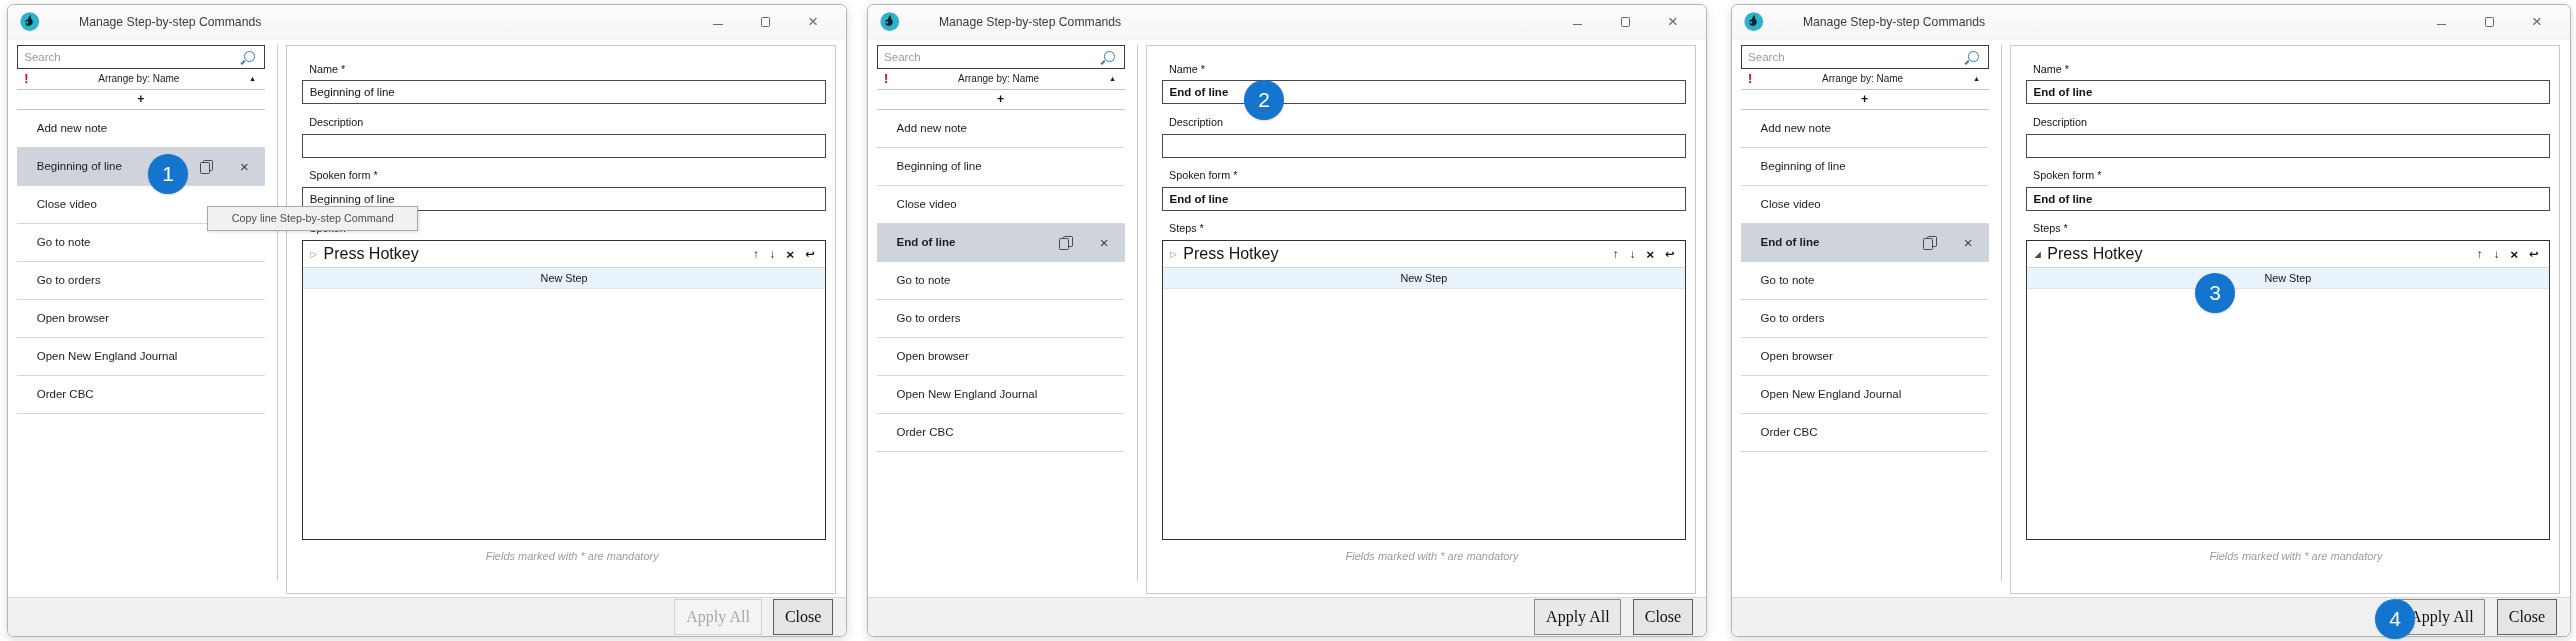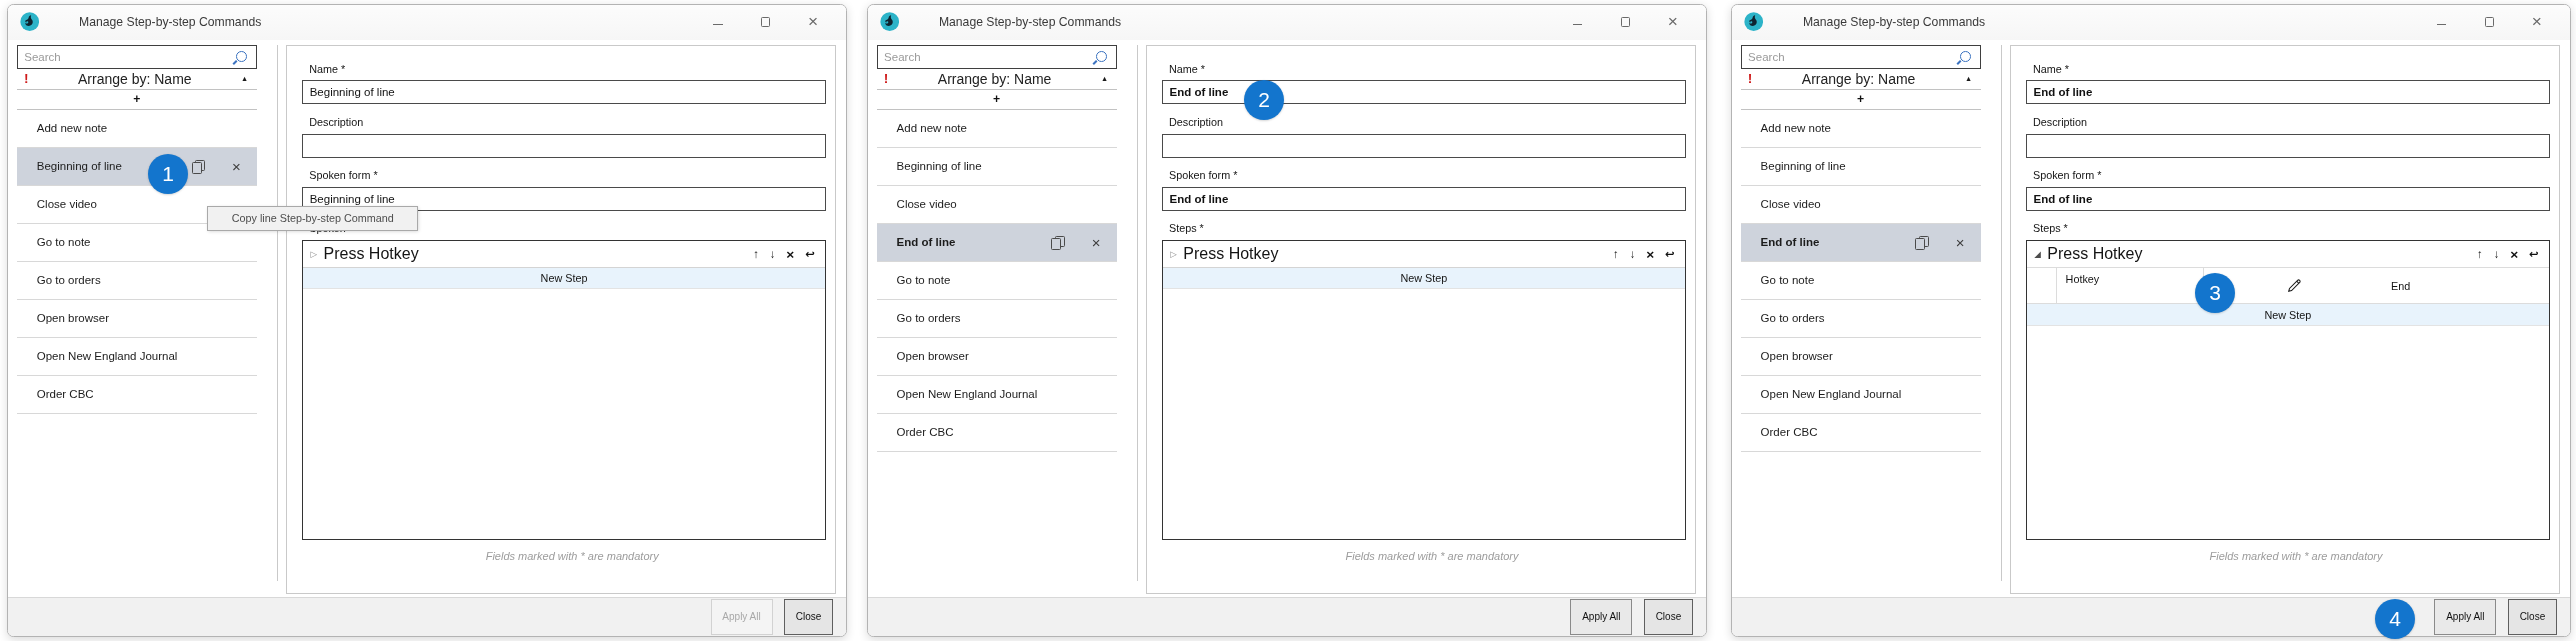--- a/index.html
+++ b/index.html
@@ -15,30 +15,30 @@
   .title { font-size: 12.2px; color: #3a3a3a; margin-left: 32px; }
   .winctl { margin-left: auto; display: flex; align-items: center; gap: 36px; padding-right: 16px; }
   .winctl span { display: inline-flex; align-items: center; justify-content: center; width: 11.5px; height: 11.5px; cursor: default; }
   .ic-min { border-top: 1.4px solid #6a6a6a; width: 9.4px !important; height: 0 !important; margin-top: 4.3px; }
   .ic-max { width: 9.4px !important; height: 9.4px !important; border: 1.2px solid #6a6a6a; border-radius: 1.4px; }
   .ic-close { font-size: 17.3px; color: #6a6a6a; line-height: 1; }
 
   .content { position: absolute; top: 35px; left: 0; right: 0; bottom: 39px; background: #fff; }
 
   
-  .listpanel { position: absolute; left: 8.6px; top: 5px; width: 261px; bottom: 16px; border-right: 0.7px solid #c9c9c9; padding-right: 20px; }
+  .listpanel { position: absolute; left: 8.6px; top: 5px; width: 261px; bottom: 16px; border-right: 0.7px solid #c9c9c9; padding-right: 12px; }
   .search { height: 24px; border: 1.4px solid #3f3f3f; display: flex; align-items: center; padding: 0 6.5px; background: #fff; }
   .search input { border: none; outline: none; flex: 1; font-size: 11.5px; font-family: inherit; color: #222; min-width: 0; }
   .search input::placeholder { color: #9a9a9a; }
   .ic-mag { position: relative; width: 10.8px; height: 10.8px; border: 1.7px solid #3a72c0; border-radius: 50%; flex: none; margin-right: 2.2px; }
   .ic-mag::after { content: ""; position: absolute; width: 1.9px; height: 5px; background: #3a72c0; left: -2.9px; top: 8px; transform: rotate(45deg); }
 
   .arrange { height: 21.6px; display: flex; align-items: center; border-bottom: 0.7px solid #c2c2c2; }
   .alert { color: #cf1b1b; font-weight: bold; font-size: 13.7px; margin-left: 7.2px; }
-  .arrange-label { flex: 1; text-align: center; font-size: 14px; color: #222; }
+  .arrange-label { flex: 1; text-align: center; font-size: 10px; color: #222; }
   .caret { font-size: 7.2px; color: #1a1a1a; margin-right: 8.6px; }
 
   .addrow { height: 19.4px; display: flex; align-items: center; justify-content: center; border-bottom: 0.7px solid #c2c2c2; font-size: 12.2px; font-weight: bold; color: #111; }
 
   .list-item { height: 38px; border-bottom: 0.7px solid #d8d8d8; display: flex; align-items: center; padding-left: 20px; font-size: 11.5px; color: #1c1c1c; }
   .list-item.selected { background: #ced3dc; }
   .list-item.selected.bold .li-label { font-weight: bold; }
   .ic-copy { position: relative; width: 11.5px; height: 13px; margin-left: auto; flex: none; }
   .ic-copy::before { content: ""; position: absolute; left: 3.6px; top: 0; width: 8px; height: 9.4px; border: 1.2px solid #4a4a4a; border-radius: 1.4px; }
   .ic-copy::after  { content: ""; position: absolute; left: 0; top: 2.9px; width: 8px; height: 9.4px; border: 1.2px solid #4a4a4a; border-radius: 1.4px; background: #ced3dc; }
@@ -64,21 +64,21 @@
   .pencil { margin-left: 81px; display: flex; }
   .param-value { margin-left: 88px; font-size: 10.8px; color: #141414; }
 
   .newstep { height: 21.6px; background: #e8f3fc; border-top: 0.7px solid #d4d4d4; border-bottom: 0.7px solid #e3e3e3; display: flex; align-items: center; justify-content: center; font-size: 10.8px; color: #141414; }
   .hotkey-row + .newstep { border-top: none; }
 
   .mandatory { margin: 9.4px 0 0 22px; font-style: italic; color: #9c9c9c; font-size: 11px; text-align: center; }
 
   
   .footer { position: absolute; left: 0; right: 0; bottom: 0; height: 39px; background: #f1f1f1; border-top: 0.7px solid #d8d8d8; display: flex; align-items: center; justify-content: flex-end; gap: 11.5px; padding-right: 13px; }
-  .btn { min-width: 46px; height: 36px; padding: 0 10.8px; font-size: 10px; font-family: Liberation Sans, sans-serif; color: #111; background: #e9e9e9; border: 0.7px solid #8a8a8a; }
+  .btn { min-width: 46px; height: 36px; padding: 0 10.8px; font-size: 16px; font-family: Liberation Serif, serif; color: #111; background: #e9e9e9; border: 0.7px solid #8a8a8a; }
   .btn.default { border-color: #5f5f5f; background: #e5e5e5; }
   .btn.disabled { color: #a8a8a8; border-color: #d2d2d2; background: #f4f4f4; }
 
   
   .tooltip { position: absolute; left: 199px; top: 201px; width: 211px; height: 25px; background: #f1f1f1; border: 0.7px solid #a9a9a9; box-shadow: 1.4px 1.4px 3.6px rgba(0,0,0,.18); color: #4d4d4d; font-size: 10.8px; display: flex; align-items: center; justify-content: center; z-index: 60; }
   .badge { position: absolute; width: 40px; height: 40px; border-radius: 50%; background: #1375cd; color: #fff; font-size: 21px; display: flex; align-items: center; justify-content: center; z-index: 100; box-shadow: 0 0.7px 2.2px rgba(0,0,0,.2); }
   .b1 { left: 148px; top: 154px; } .b2 { left: 1244px; top: 80px; } .b3 { left: 2195px; top: 273px; } .b4 { left: 2375px; top: 599px; }
 </style>
 </head>
 <body>
@@ -352,30 +352,20 @@
         <div class="step-header">
           <span class="exp expanded">◢</span>
           <span class="step-title">Press Hotkey</span>
           <div class="step-actions">
             <span>↑</span>
             <span>↓</span>
             <span class="x">×</span>
             <span>↩</span>
           </div>
         </div>
-        <div class="hotkey-row">
-          <div class="param-cell">Hotkey</div>
-          <span class="pencil">
-            <svg width="18" height="18" viewBox="0 0 24 24" fill="none" stroke="#1b1b1b" stroke-width="1.4">
-                <path d="M5 19l1-3.8L16.8 4.4a1.9 1.9 0 0 1 2.7 0l.1.1a1.9 1.9 0 0 1 0 2.7L8.8 18 5 19z"></path>
-                <path d="M15.6 5.6l2.8 2.8"></path>
-              </svg>
-          </span>
-          <span class="param-value">End</span>
-        </div>
         <div class="newstep">
             <span>New Step</span>
           </div>
       </div>
       <div class="mandatory">Fields marked with * are mandatory</div>
     </div>
   </div>
   <div class="footer">
     <button class="btn">Apply All</button>
     <button class="btn default">Close</button>

